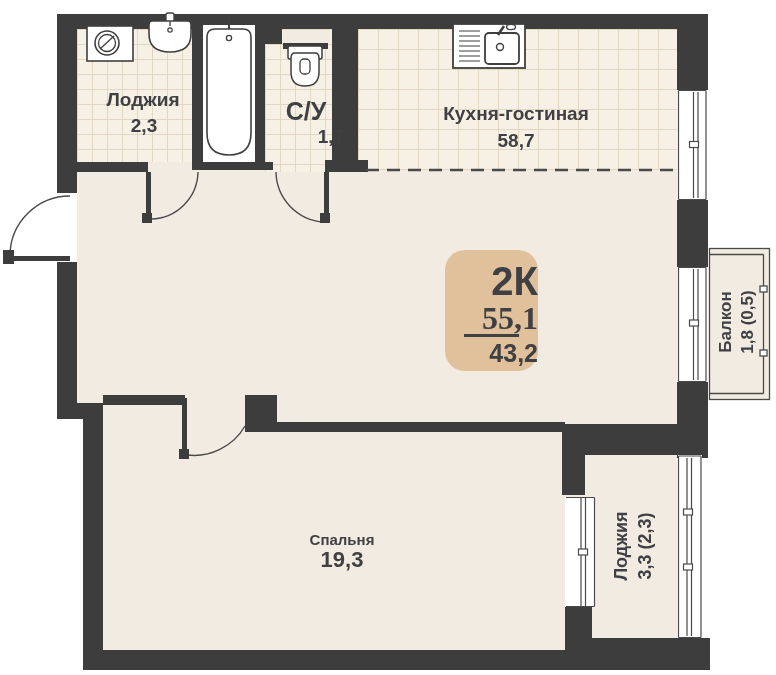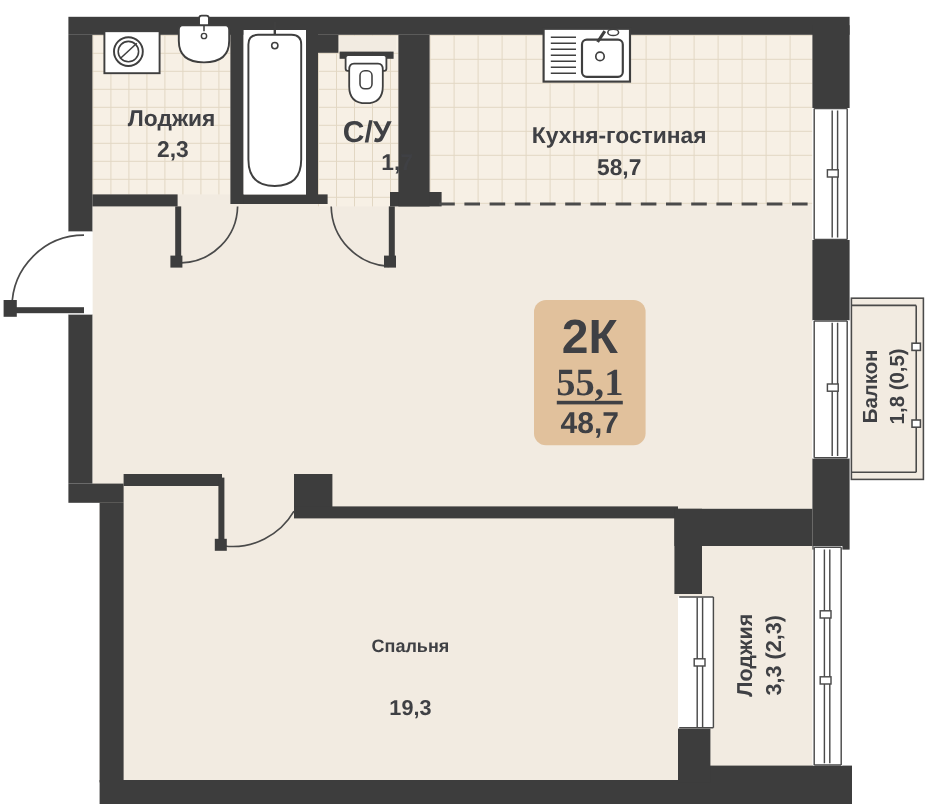--- a/index.html
+++ b/index.html
@@ -13,21 +13,21 @@
           linear-gradient(to bottom,#e2d7c3 1px,transparent 1px);background-size:15px 15px;
           background-color:#f7f0e5;}
   .tile20{position:absolute;background-image:linear-gradient(to right,#e2d7c3 1px,transparent 1px),
           linear-gradient(to bottom,#e2d7c3 1px,transparent 1px);background-size:20px 20px;
           background-color:#f7f0e5;}
   .lbl{position:absolute;transform:translate(-50%,-50%);text-align:center;color:#3f4044;
        font-weight:700;white-space:nowrap;}
   .lbl-rot{position:absolute;transform:translate(-50%,-50%) rotate(-90deg);text-align:center;
        color:#3f4044;font-weight:700;white-space:nowrap;}
   #badge{position:absolute;left:445px;top:250px;width:93px;height:121px;background:#e1c19c;
-         border-radius:10px;text-align:center;color:#3f4044;}
+         border-radius:20px;text-align:right;color:#3f4044;}
   #badge .type{font-size:40px;font-weight:700;line-height:46px;margin-top:8px;}
   #badge .a1{font-size:32px;font-weight:700;line-height:28px;font-family:Liberation Serif, serif;}
   #badge .sep{width:55px;height:3px;background:#3f4044;margin:2px auto;}
   #badge .a2{font-size:25px;font-weight:700;line-height:28px;}
   svg{position:absolute;left:0;top:0;}
 </style>
 </head>
 <body>
 
 <div id="plan">
@@ -172,32 +172,32 @@
   <div class="lbl" style="left:143px;top:100px;font-size:19px;">Лоджия</div>
   <div class="lbl" style="left:144px;top:126px;font-size:19px;">2,3</div>
 
   <div class="lbl" style="left:306px;top:111px;font-size:25px;">С/У</div>
   <div class="lbl" style="left:307px;top:137px;font-size:19px;margin-left:24px;">1,7</div>
 
   <div class="lbl" style="left:516px;top:114px;font-size:19px;">Кухня-гостиная</div>
   <div class="lbl" style="left:516px;top:141px;font-size:19px;">58,7</div>
 
   <div class="lbl" style="left:342px;top:539px;font-size:15px;">Спальня</div>
-  <div class="lbl" style="left:342px;top:590px;font-size:18px;">19,3</div>
+  <div class="lbl" style="left:342px;top:560px;font-size:22px;">19,3</div>
 
   <div class="lbl-rot" style="left:737px;top:322px;font-size:17px;line-height:22px;">
     <div>Балкон</div>
     <div>1,8 (0,5)</div>
   </div>
 
   <div class="lbl-rot" style="left:633px;top:546px;font-size:18px;line-height:24px;">
     <div>Лоджия</div>
     <div>3,3 (2,3)</div>
   </div>
 
   <div id="badge">
     <div class="type">2К</div>
     <div class="a1">55,1</div>
     <div class="sep"></div>
-    <div class="a2">48,7</div>
+    <div class="a2">43,2</div>
   </div>
 
 </div>
 
 </body></html>

